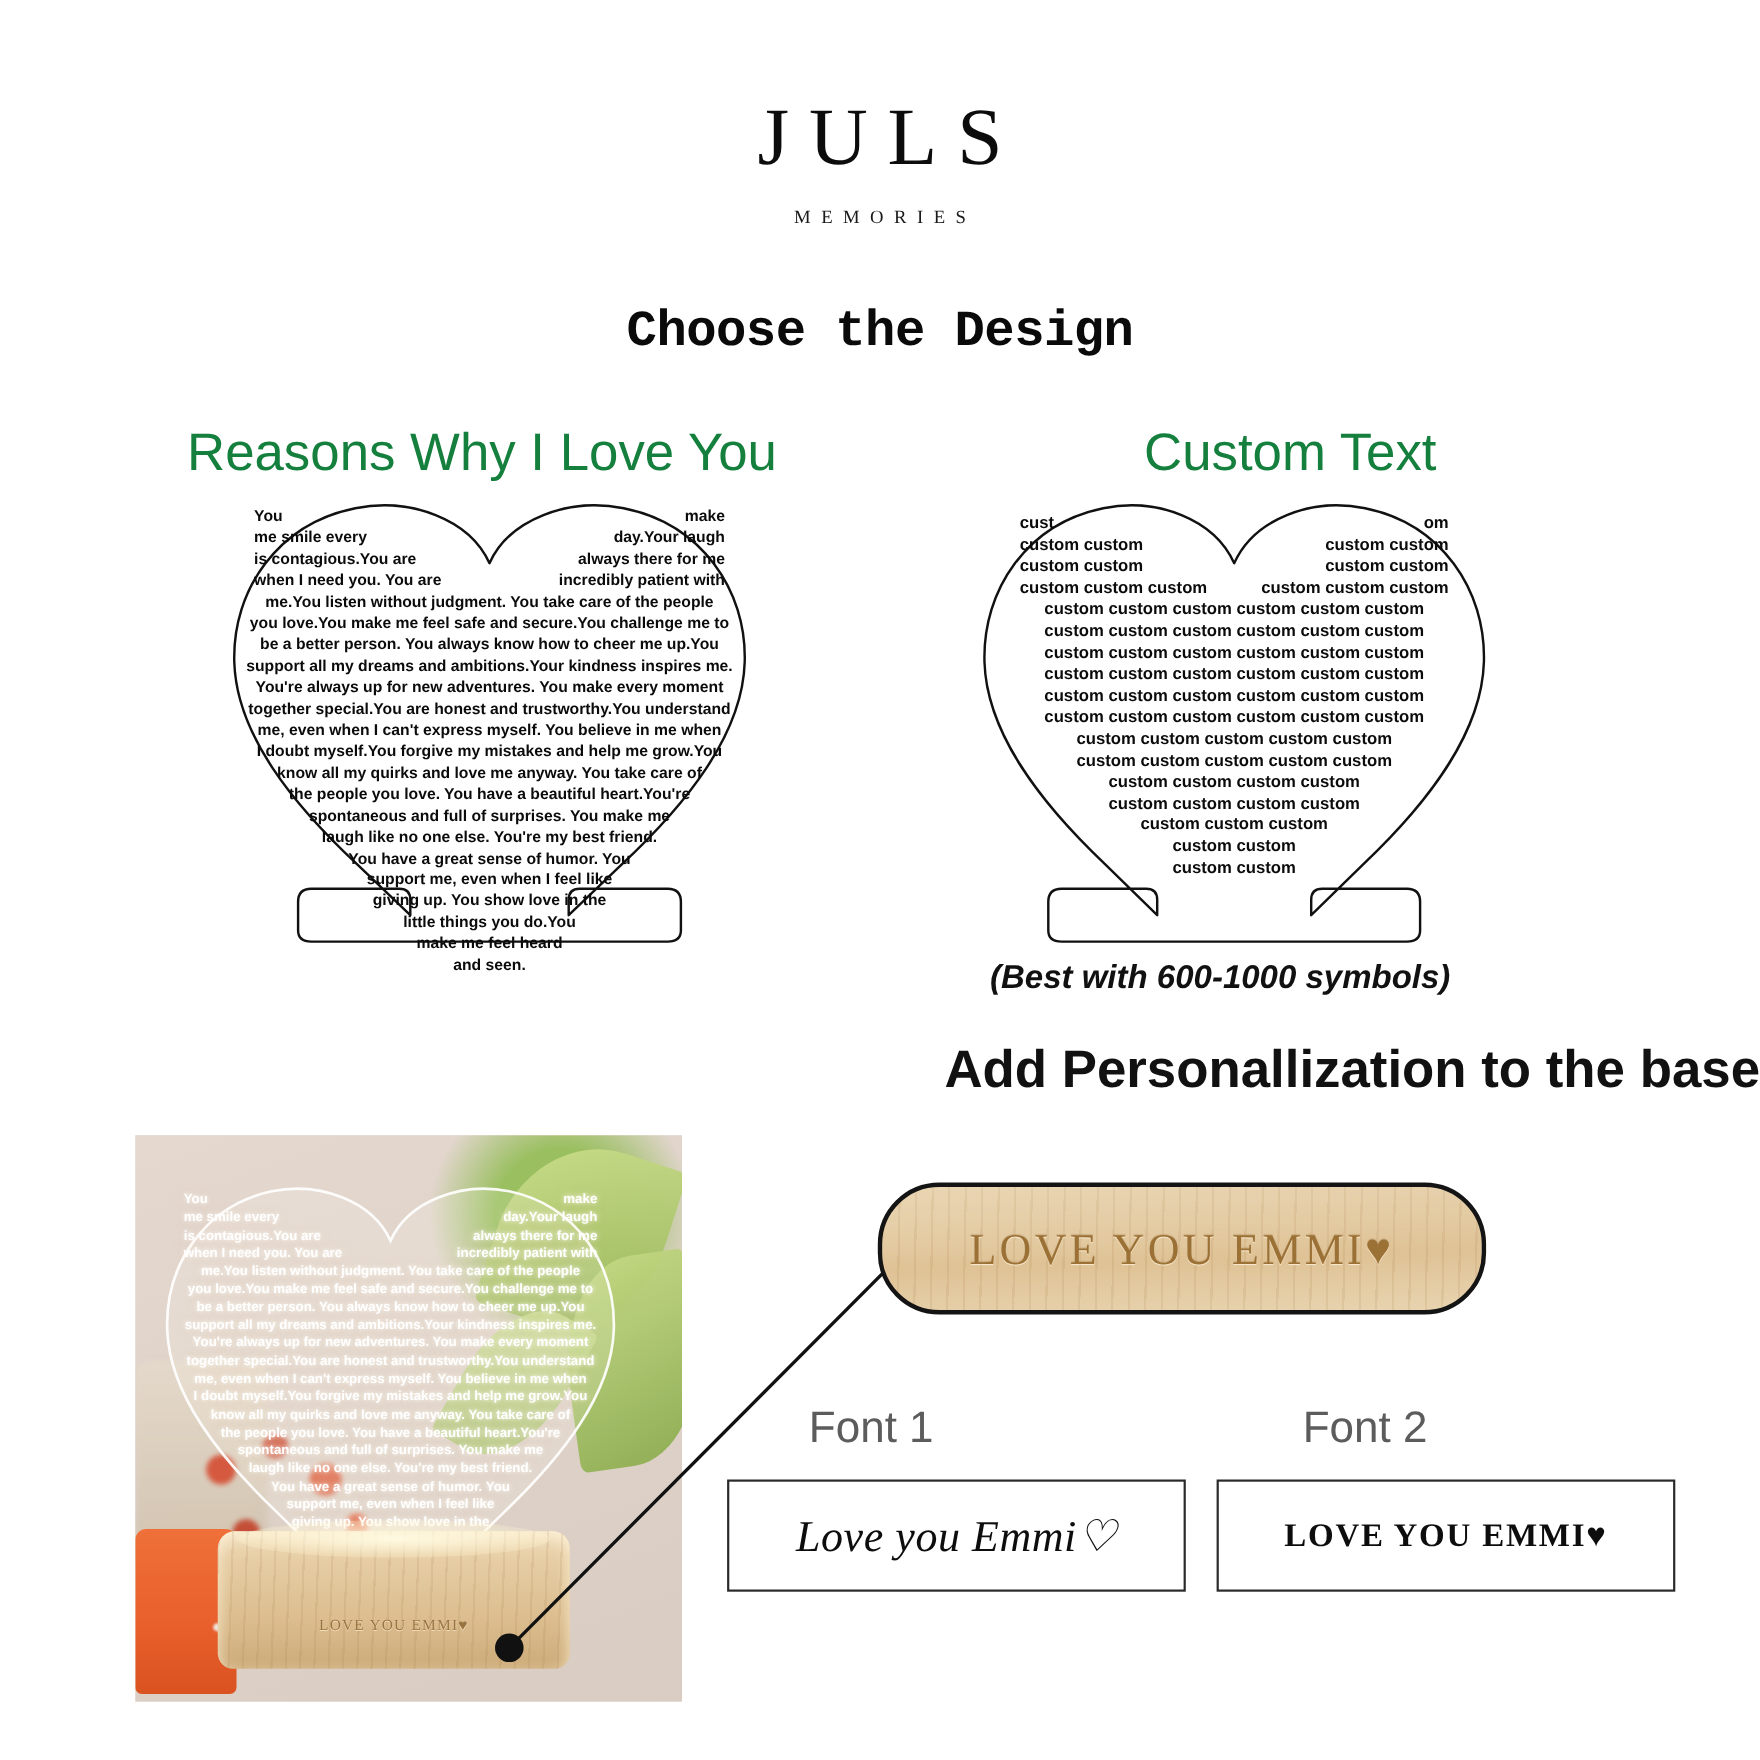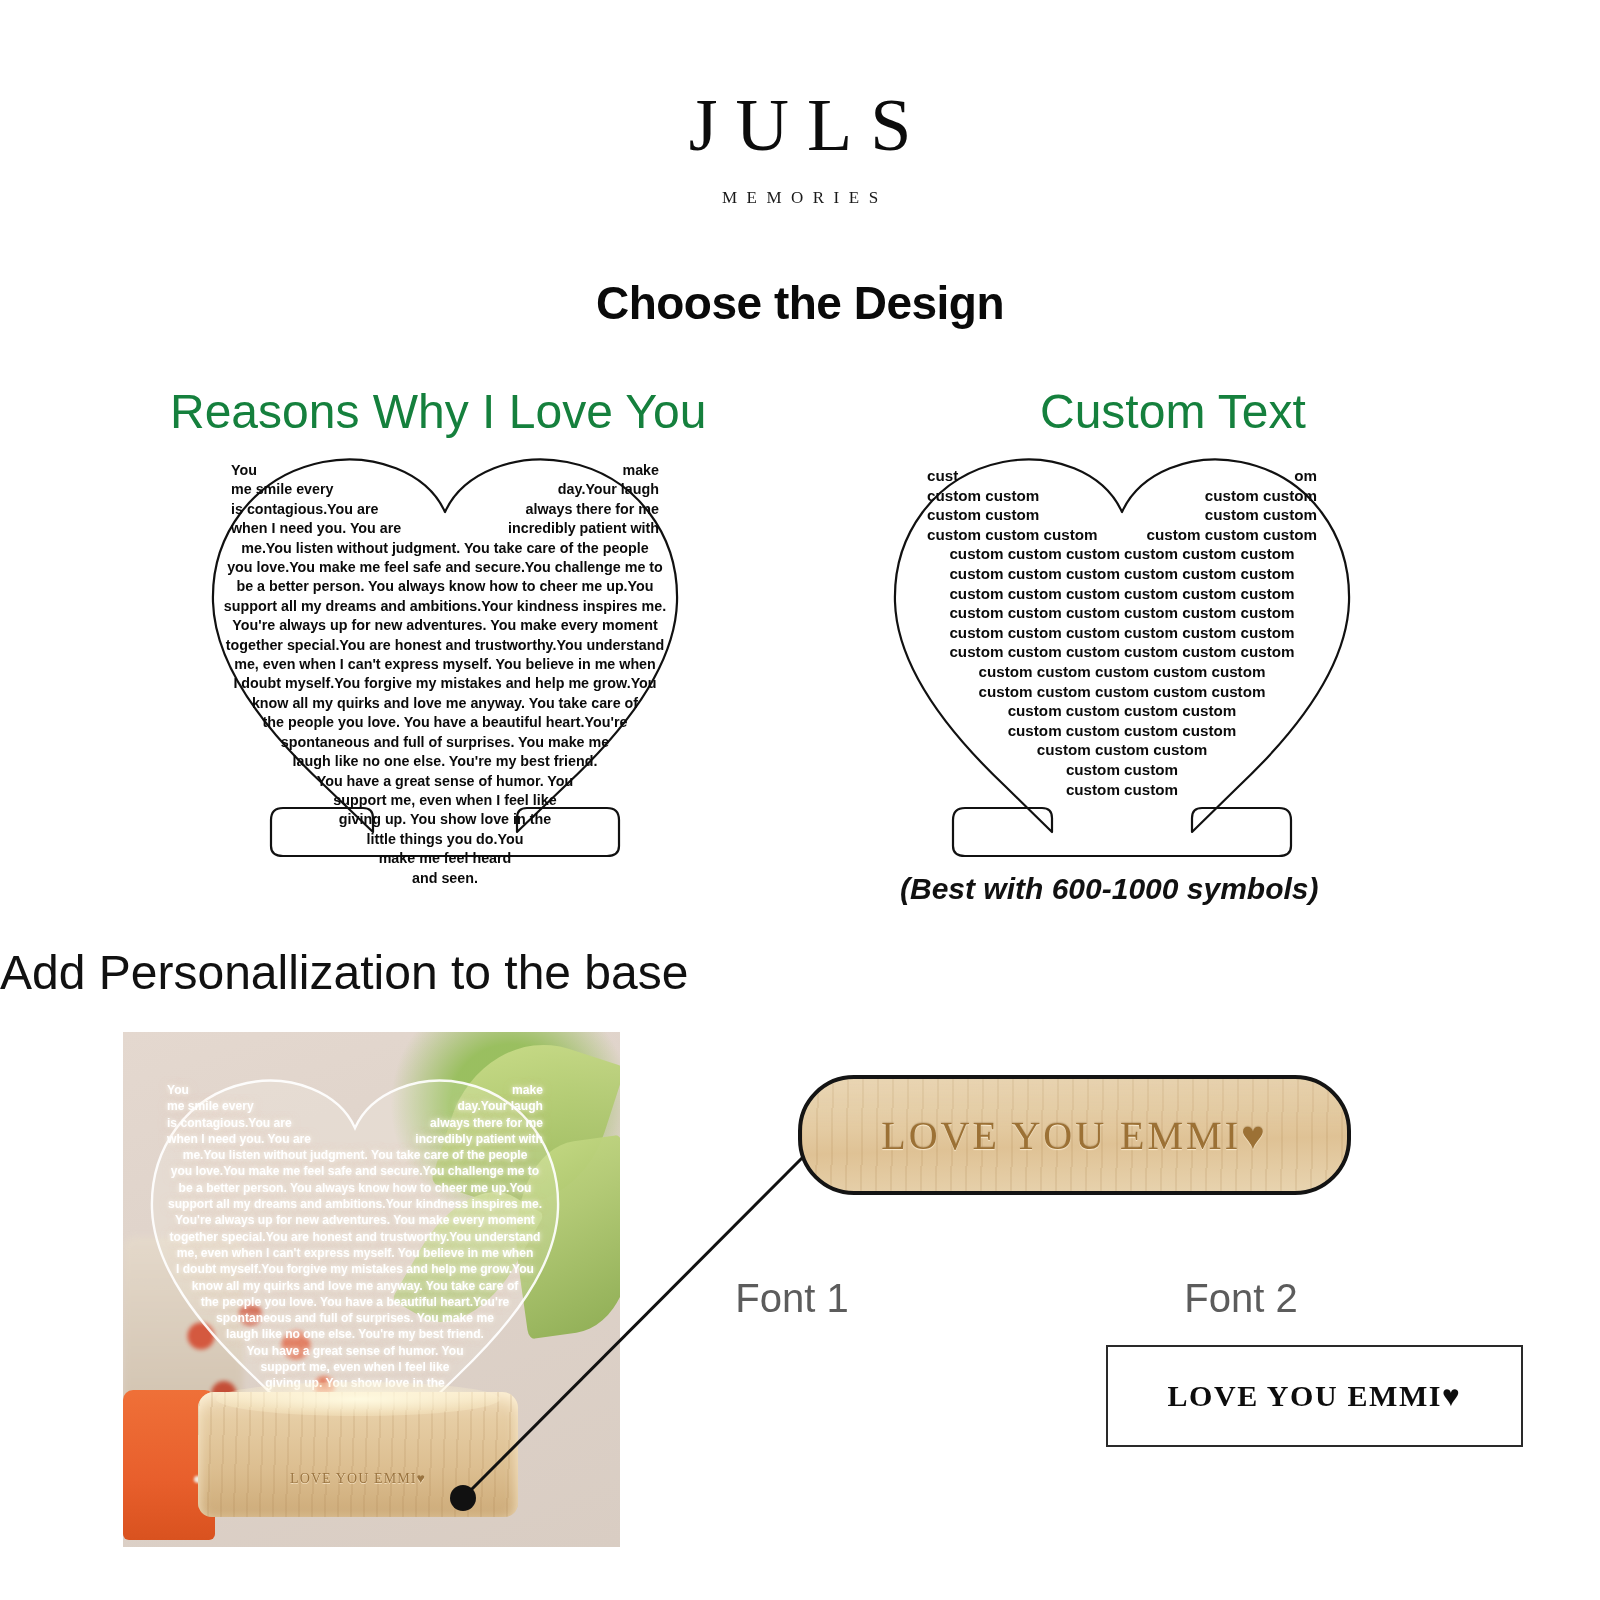--- a/index.html
+++ b/index.html
@@ -19,32 +19,32 @@
   }
   .logo-sub{
     font-family:"Liberation Serif", serif;
     font-size:17px;letter-spacing:9.5px;color:#1a1a1a;
     margin-top:26px;text-indent:9.5px;
   }
 
   
   .title-main{
     position:absolute;left:0;top:276px;width:1600px;text-align:center;
-    font-size:46px;font-weight:bold;letter-spacing:-0.5px;color:#0a0a0a;
+    font-size:46px;font-weight:bold;letter-spacing:-0.5px;color:#0a0a0a;font-family:Liberation Mono, monospace;
   }
   .col-title{
     position:absolute;font-size:48px;font-weight:400;color:#15803d;
     letter-spacing:0px;white-space:nowrap;
   }
   .col-title.left{left:170px;top:384px;}
   .col-title.right{left:1040px;top:384px;}
 
   .title-personal{
-    position:absolute;left:0;top:945px;width:1600px;text-align:left;
-    font-size:48px;font-weight:400;color:#111;
+    position:absolute;left:0;top:945px;width:1600px;text-align:right;
+    font-size:48px;font-weight:700;color:#111;
   }
 
   .note-symbols{
     position:absolute;left:900px;top:872px;width:540px;
     font-size:30px;font-style:italic;font-weight:bold;color:#111;
   }
 
   
   .heart-block{position:absolute;}
   .heart-block svg{position:absolute;left:0;top:0;overflow:visible;}
@@ -345,17 +345,20 @@
   </svg>
 
   <div class="plaque">
     <div class="grain"></div>
     <div class="engrave">LOVE YOU EMMI♥</div>
   </div>
 
   <div class="font-label f1">Font 1</div>
   <div class="font-label f2">Font 2</div>
 
+  <div class="font-box f1">
+    <span class="sample-1">Love you Emmi♡</span>
+  </div>
   <div class="font-box f2">
     <span class="sample-2">LOVE YOU EMMI♥</span>
   </div>
 
 </div>
 
 </body></html>

